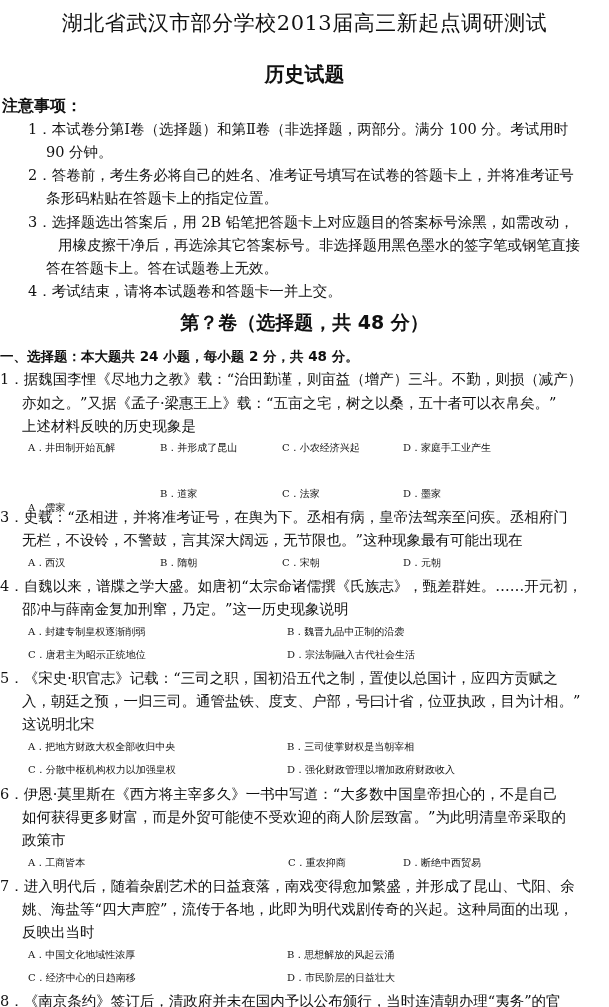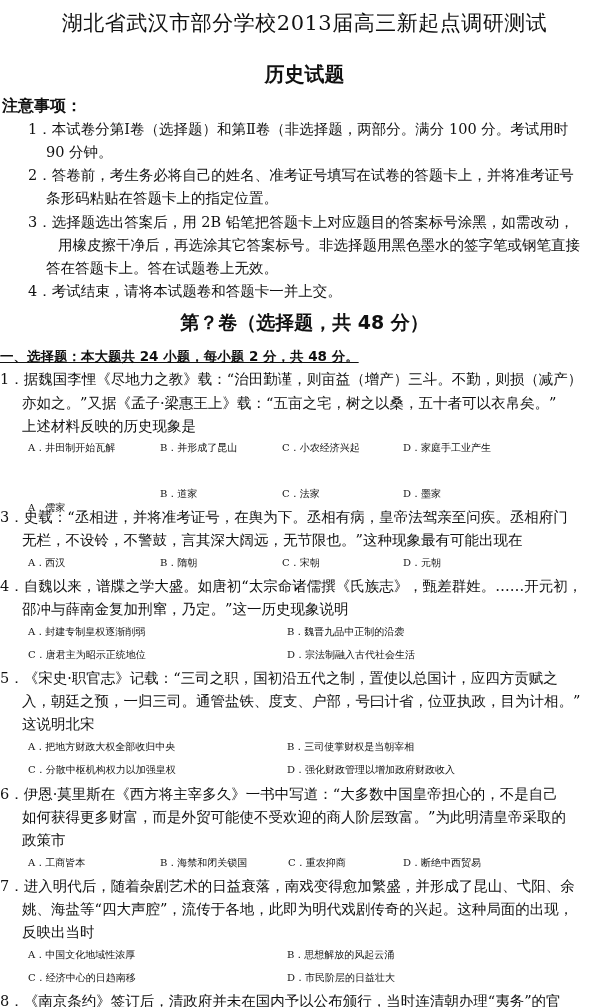--- a/index.html
+++ b/index.html
@@ -27,21 +27,21 @@
   .line { position: absolute; white-space: nowrap; font-size: 14.5px; line-height: 22px; }
   .num { display: inline-block; }
   .part-title {
     position: absolute; left: 0; width: 609px; top: 308px; text-align: center;
     font-family: "DejaVu Sans", "Liberation Sans", sans-serif;
     font-weight: bold; font-size: 19px; line-height: 28px;
   }
   .section-head {
     position: absolute; left: 0; top: 346px;
     font-family: "DejaVu Sans", "Liberation Sans", sans-serif;
-    font-weight: bold; font-size: 13.5px; line-height: 20px; white-space: nowrap; text-decoration: underline;
+    font-weight: bold; font-size: 13.5px; line-height: 20px; white-space: nowrap;
   }
   .opt { position: absolute; white-space: nowrap; font-size: 10px; line-height: 22px; }
 </style>
 </head>
 <body>
 
 <div class="page">
 
   <div class="title">湖北省武汉市部分学校2013届高三新起点调研测试</div>
   <div class="subtitle">历史试题</div>
@@ -113,21 +113,20 @@
   <div class="opt" style="left:287px; top:736px;">B．三司使掌财权是当朝宰相</div>
   <div class="opt" style="left:28px; top:759px;">C．分散中枢机构权力以加强皇权</div>
   <div class="opt" style="left:287px; top:759px;">D．强化财政管理以增加政府财政收入</div>
 
   <div class="line" style="left:0px; top:783px;">
     <span class="num">6．</span><span>伊恩·莫里斯在《西方将主宰多久》一书中写道：“大多数中国皇帝担心的，不是自己</span>
   </div>
   <div class="line" style="left:22px; top:806px;">如何获得更多财富，而是外贸可能使不受欢迎的商人阶层致富。”为此明清皇帝采取的</div>
   <div class="line" style="left:22px; top:829px;">政策市</div>
   <div class="opt" style="left:28px; top:852px;text-align:center;">A．工商皆本</div>
-  <div class="opt" style="left:160px; top:852px;">B．海禁和闭关锁国</div>
   <div class="opt" style="left:288px; top:852px;">C．重农抑商</div>
   <div class="opt" style="left:403px; top:852px;">D．断绝中西贸易</div>
 
   <div class="line" style="left:0px; top:875px;">
     <span class="num">7．</span><span>进入明代后，随着杂剧艺术的日益衰落，南戏变得愈加繁盛，并形成了昆山、弋阳、余</span>
   </div>
   <div class="line" style="left:22px; top:898px;">姚、海盐等“四大声腔”，流传于各地，此即为明代戏剧传奇的兴起。这种局面的出现，</div>
   <div class="line" style="left:22px; top:921px;">反映出当时</div>
   <div class="opt" style="left:28px; top:944px;">A．中国文化地域性浓厚</div>
   <div class="opt" style="left:287px; top:944px;">B．思想解放的风起云涌</div>

